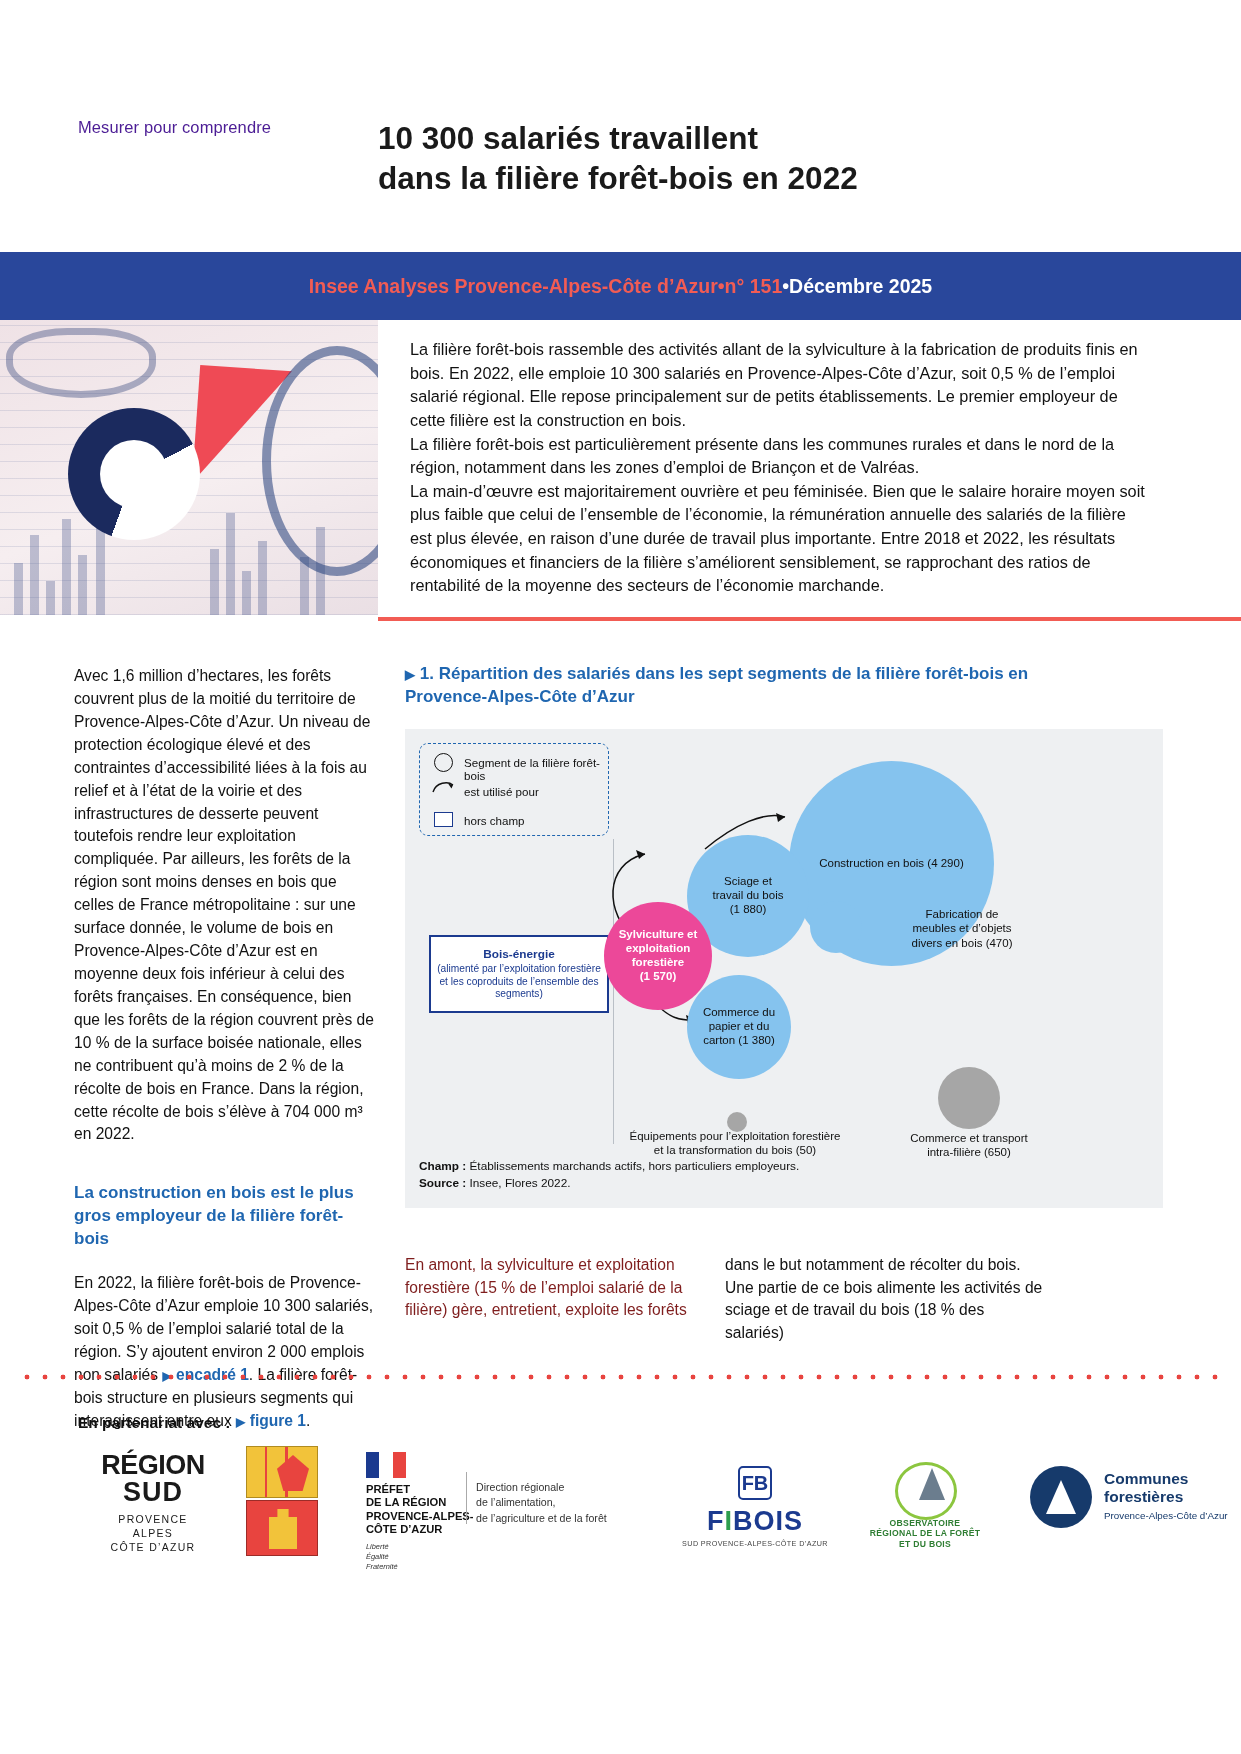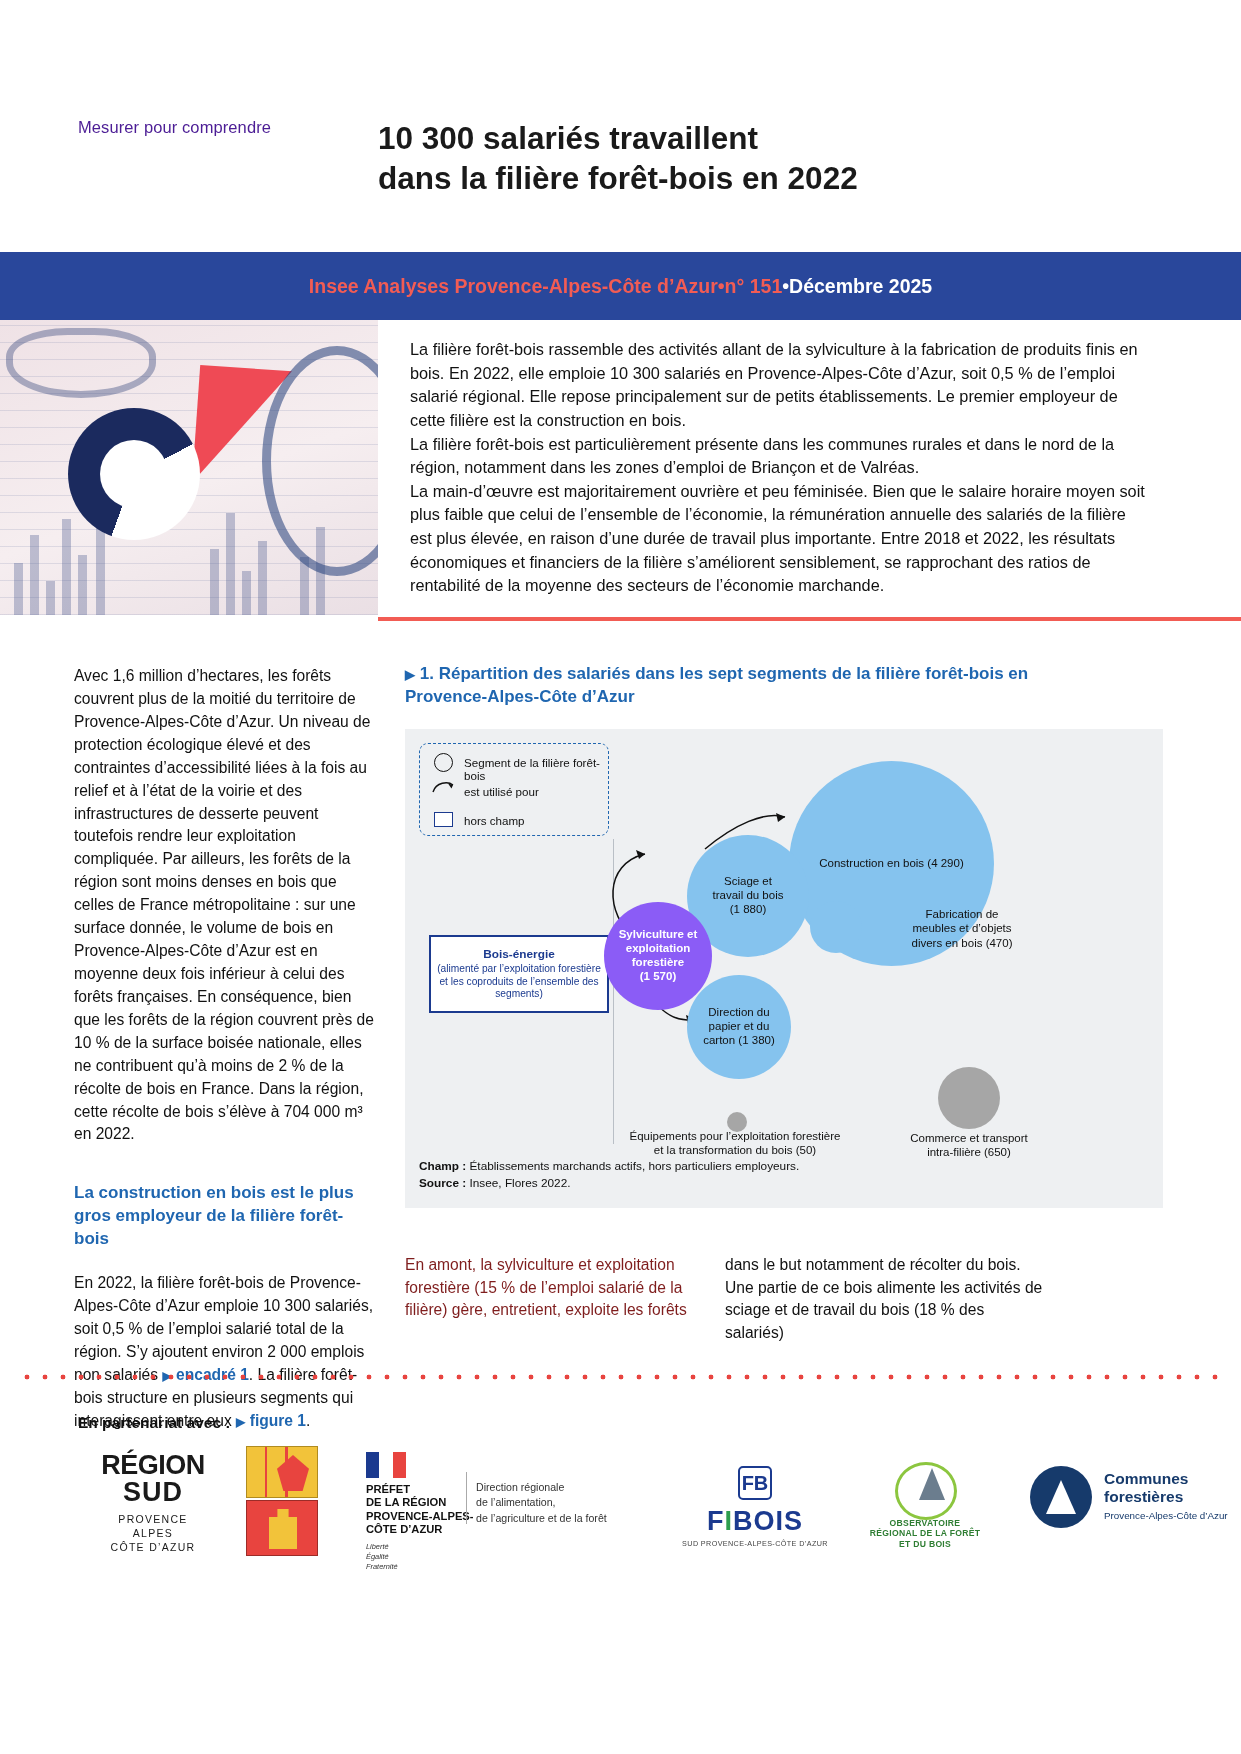--- a/index.html
+++ b/index.html
@@ -173,21 +173,21 @@
   }
   .bois-energie .t { font-size:11.8px; font-weight:bold; color:#1b3a8f; }
   .bois-energie .s { font-size:10.2px; color:#1b3a8f; line-height:1.22; margin-top:2px; }
 
   .bubble {
     position:absolute; border-radius:50%;
     display:flex; align-items:center; justify-content:center;
     text-align:center; font-size:11.5px; line-height:1.2; color:#111;
   }
   .b-blue { background:#85c3ee; }
-  .b-green { background:#8b5cf6; color:#ffffff; font-weight:bold; }
+  .b-green { background:#ec4899; color:#ffffff; font-weight:bold; }
   .b-grey { background:#a6a6a6; }
 
   .bubble-label {
     position:absolute; text-align:center; font-size:11.5px; line-height:1.25; color:#111;
   }
 
   .fig-notes {
     position:absolute; left:419px; top:1158px; width:700px;
     font-size:11.8px; line-height:1.42; color:#111;
   }
@@ -422,21 +422,21 @@
 
   <div class="bubble b-blue" style="left:405px; top:172px; width:52px; height:52px;"></div>
   <div class="bubble-label" style="left:462px; top:178px; width:190px;">
     <span>Fabrication de</span><br>
     <span>meubles et d’objets</span><br>
     <span>divers en bois (470)</span>
   </div>
 
   <div class="bubble b-blue" style="left:282px; top:246px; width:104px; height:104px;">
     <span>
-      <span>Direction du</span><br>
+      <span>Commerce du</span><br>
       <span>papier et du</span><br>
       <span>carton (1 380)</span>
     </span>
   </div>
 
   <div class="bubble b-grey" style="left:322px; top:383px; width:20px; height:20px;"></div>
   <div class="bubble-label" style="left:205px; top:400px; width:250px;">
     <span>Équipements pour l’exploitation forestière</span><br>
     <span>et la transformation du bois (50)</span>
   </div>

